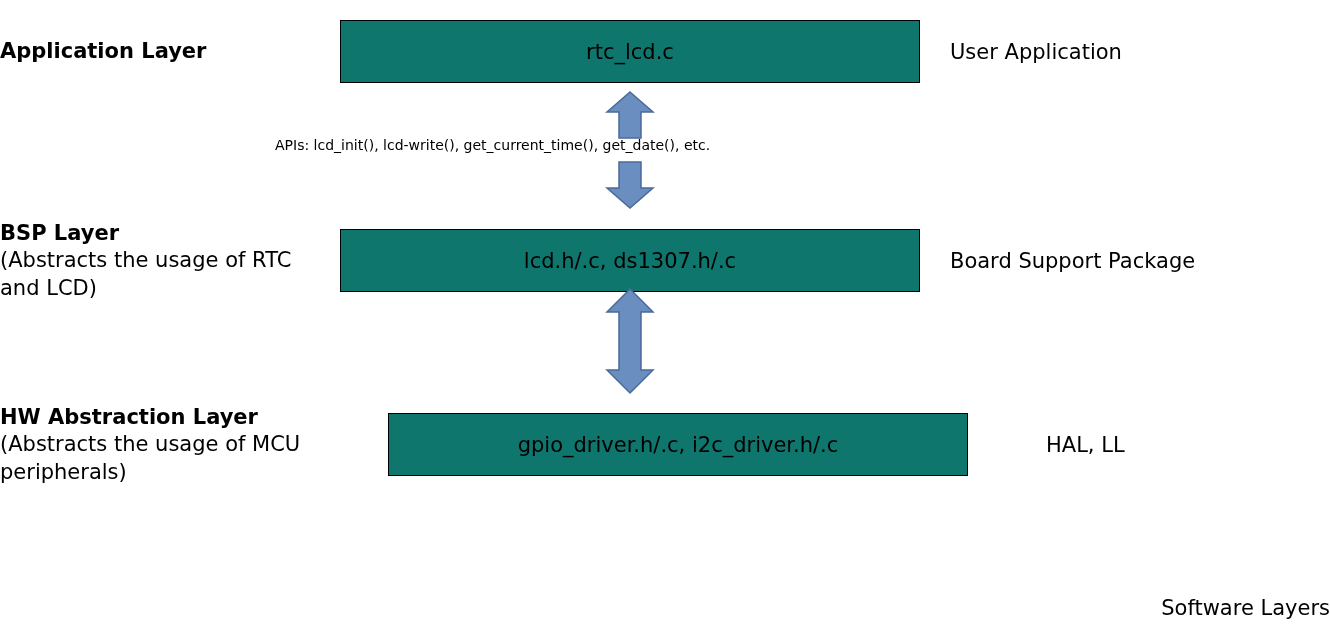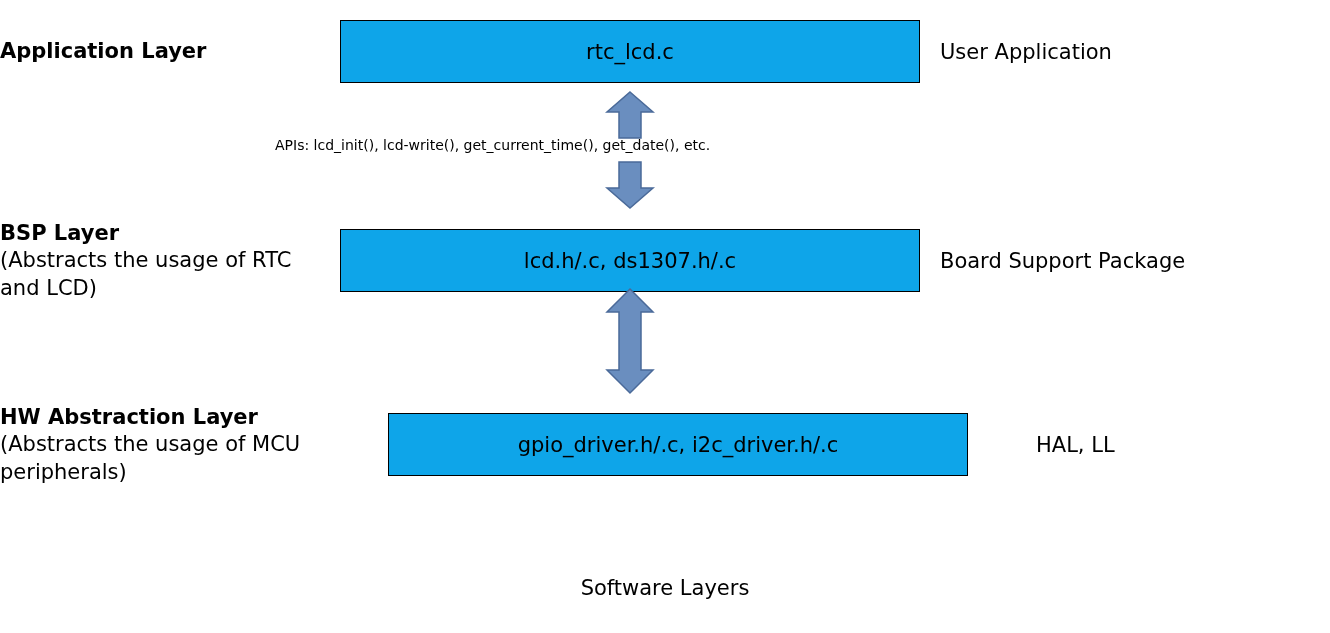--- a/index.html
+++ b/index.html
@@ -28,29 +28,29 @@
     }
     .left-label .title {
       font-weight: bold;
     }
     .left-label .subtitle {
       font-weight: normal;
     }
     .center-box {
       width: 580px;
       height: 63px;
-      background: #0ea5e9;
+      background: #0f766e;
       border: 1.5px solid #000;
       display: flex;
       align-items: center;
       justify-content: center;
       font-size: 21px;
     }
     .right-label {
-      padding-left: 20px;
+      padding-left: 30px;
       font-size: 21px;
     }
     .arrow-container {
       width: 100%;
       display: flex;
       justify-content: flex-start;
     }
     .arrow-wrap {
       margin-left: 340px;
       width: 580px;
@@ -61,23 +61,23 @@
       display: flex;
       justify-content: flex-start;
       width: 100%;
     }
     .api-text {
       margin-left: 275px;
       font-size: 14px;
     }
     .caption {
       width: 100%;
-      text-align: center;
+      text-align: right;
       font-size: 21px;
-      margin-top: 26px;
+      margin-top: 46px;
     }
     .row1 {
       position: absolute;
       top: 20px;
     }
     .arrow1-top {
       position: absolute;
       top: 90px;
     }
     .api-position {

